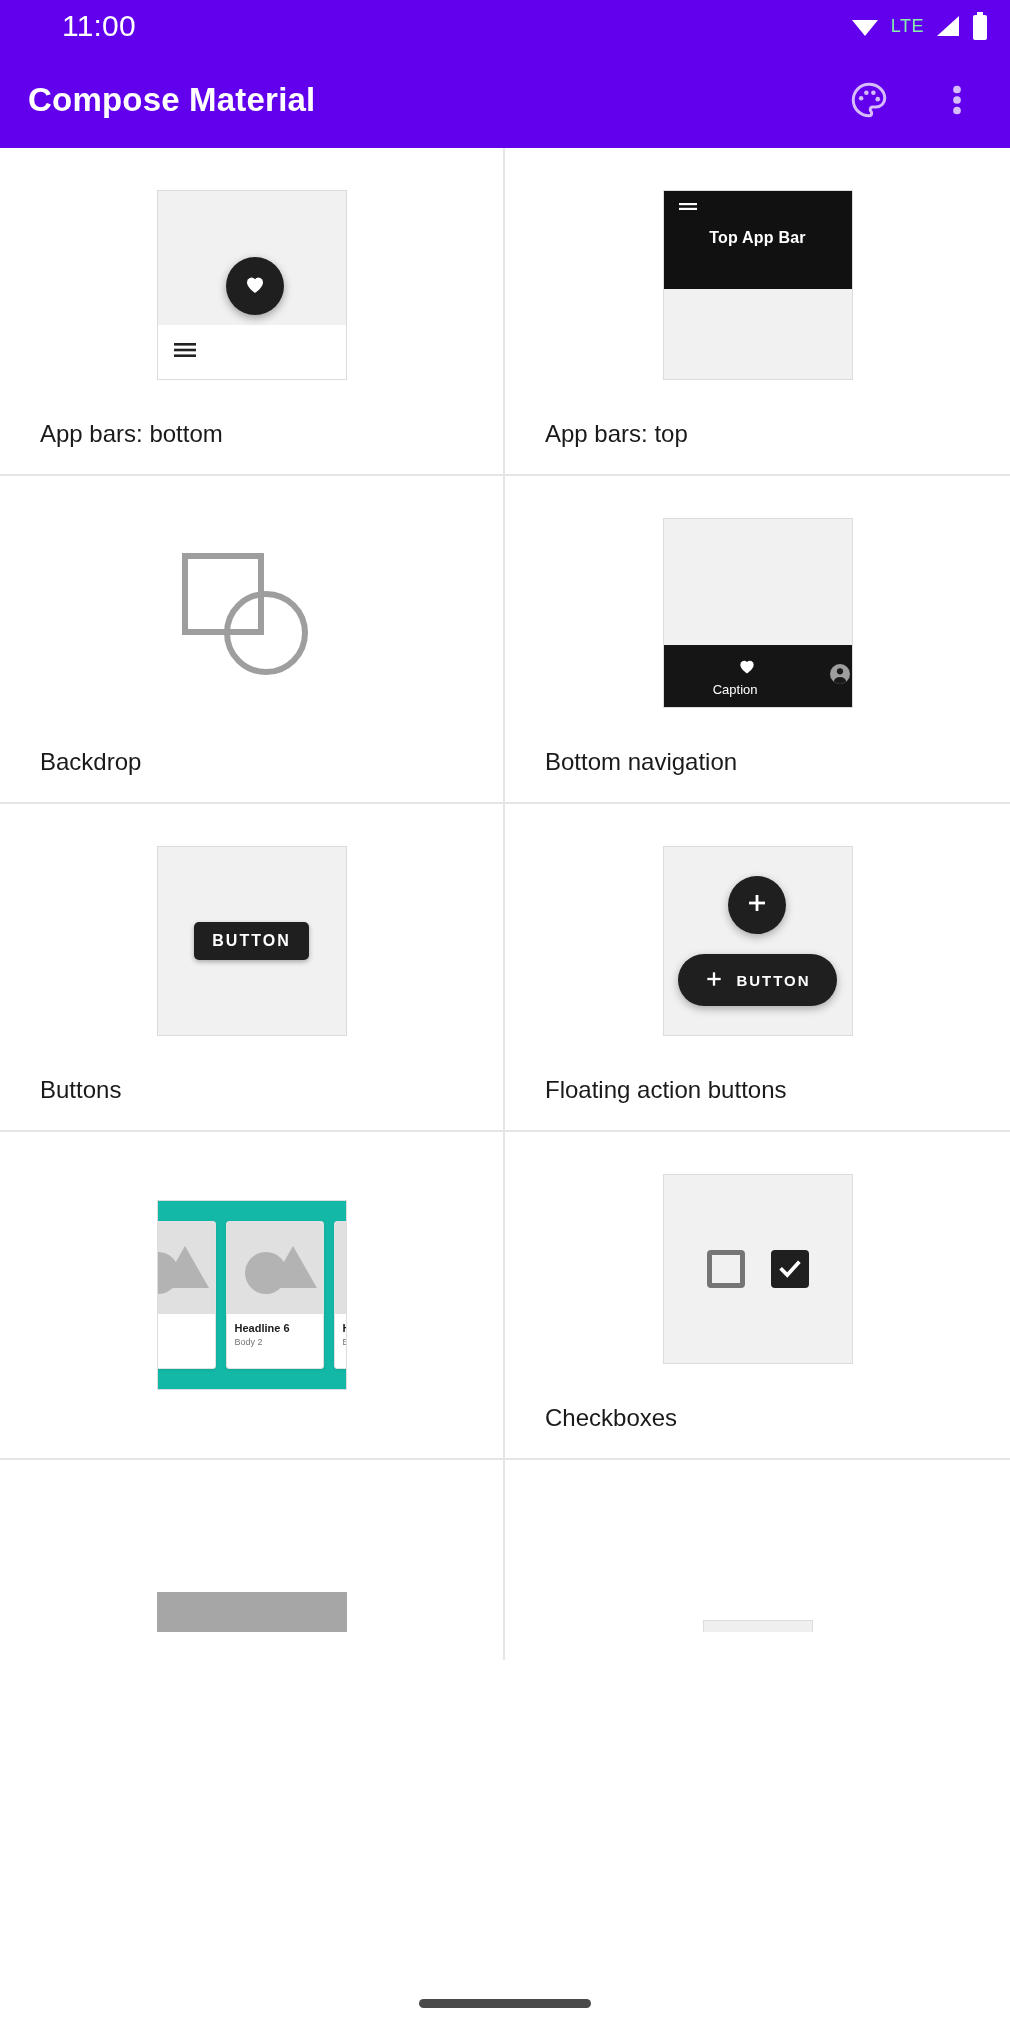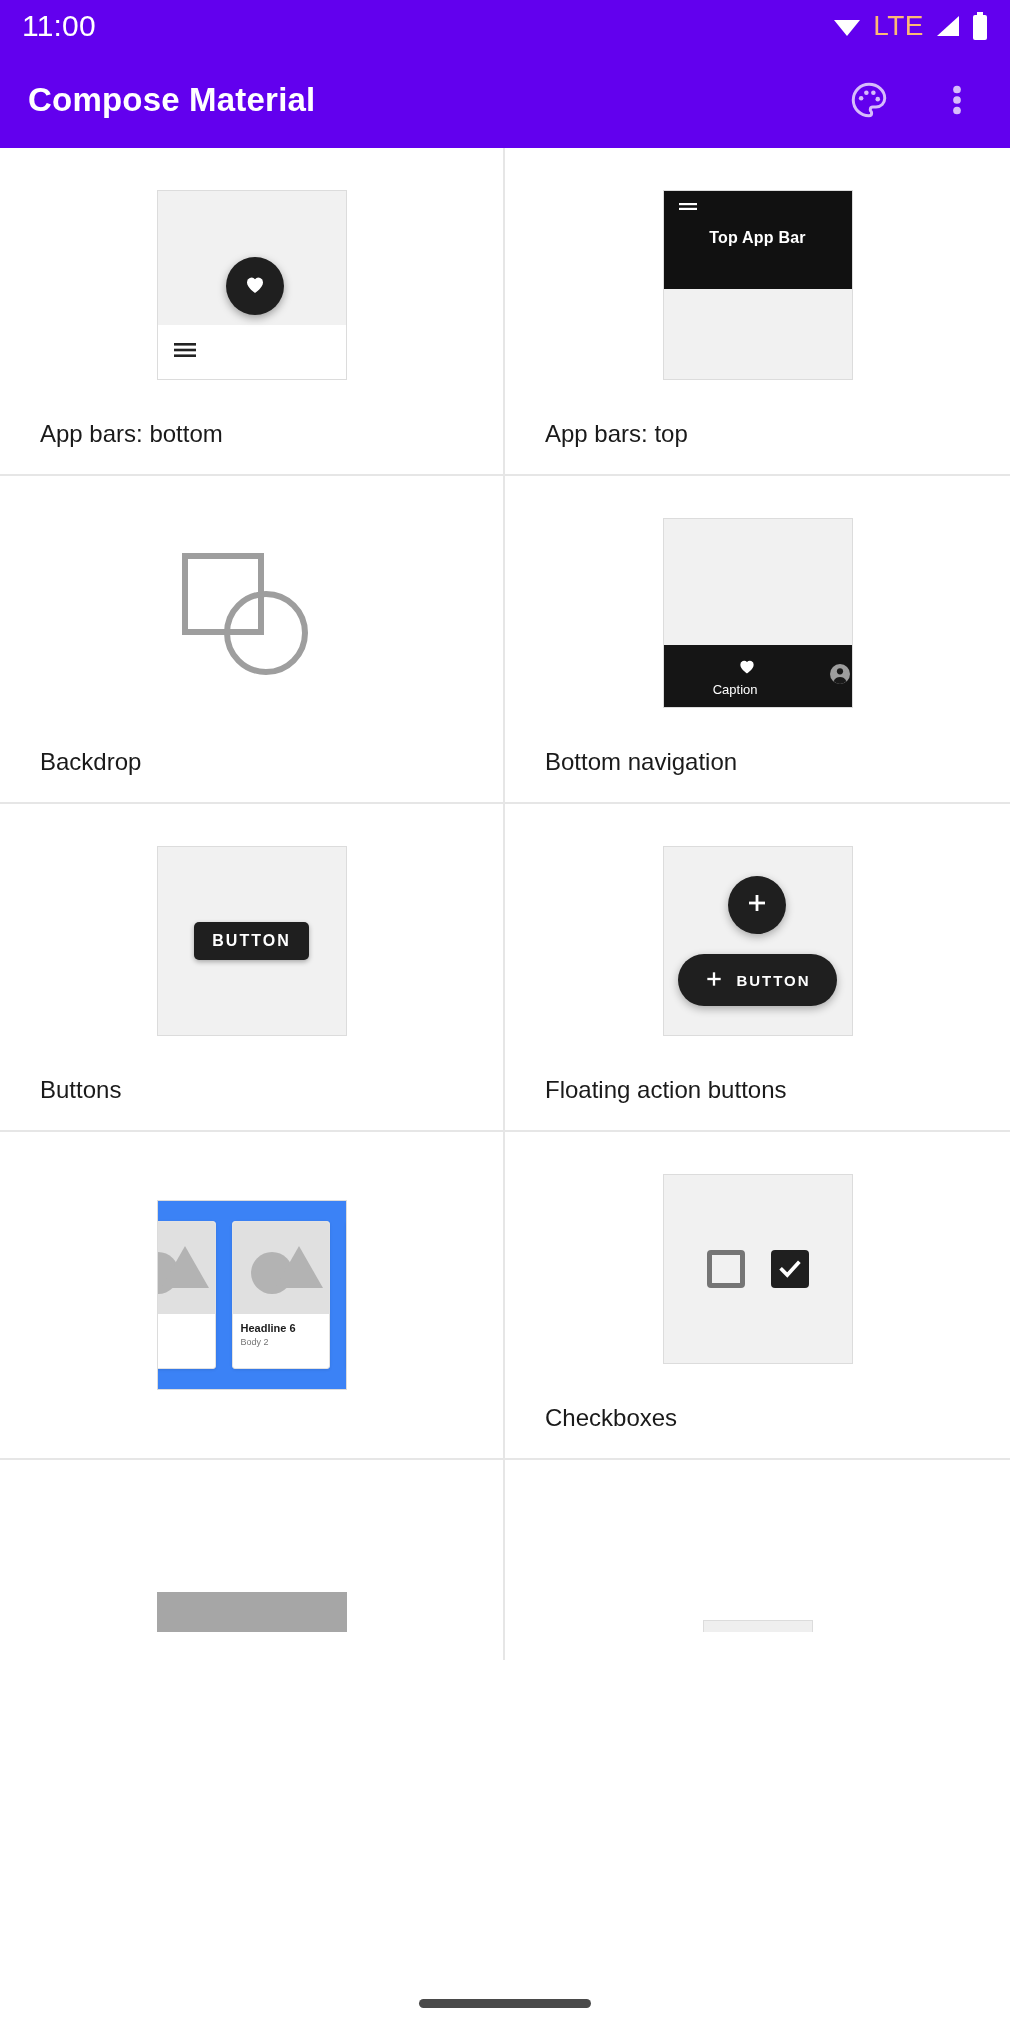--- a/index.html
+++ b/index.html
@@ -15,27 +15,28 @@
     position: relative;
     height: 52px;
     background: #6200EE;
     display: flex; align-items: center;
     padding: 0 22px;
   }
   .status-time {
     color: #ffffff;
     font-size: 30px;
     letter-spacing: 0.2px;
+    margin-left: 40px;
   }
   .status-icons {
     margin-left: auto;
     display: flex; align-items: center; gap: 11px;
   }
   .status-icons svg { display: block; }
-  .lte-text { color:#fdba74; font-size: 28px; font-weight: 500; letter-spacing: .5px; }
+  .lte-text { color:#86efac; font-size: 18px; font-weight: 500; letter-spacing: .5px; }
 
   
   .app-bar {
     height: 96px;
     background: #6200EE;
     display: flex; align-items: center;
     padding: 0 22px 0 28px;
   }
   .app-title {
     color: #ffffff;
@@ -155,23 +156,23 @@
   .fab-ext {
     height:52px; border-radius:26px; background:#1f1f1f;
     display:flex; align-items:center; gap:12px;
     padding: 0 26px;
     box-shadow:0 3px 8px rgba(0,0,0,.3);
   }
   .fab-ext span { color:#fff; font-size:15px; font-weight:bold; letter-spacing:2px; }
 
   
   .cards-frame {
-    width:190px; height:190px; background:#3b82f6;
+    width:190px; height:190px; background:#14b8a6;
     border:1px solid #dcdcdc; position:relative; overflow:hidden;
-    display:flex; align-items:center; gap: 16px; padding: 0 0 0 0;
+    display:flex; align-items:center; gap: 10px; padding: 0 0 0 0;
   }
   .mini-card {
     flex: 0 0 auto;
     width: 98px; height: 148px;
     background:#ffffff;
     border:1px solid #e2e2e2; border-radius:3px;
     box-shadow: 0 1px 3px rgba(0,0,0,.10);
     overflow:hidden;
     display:flex; flex-direction:column;
   }

